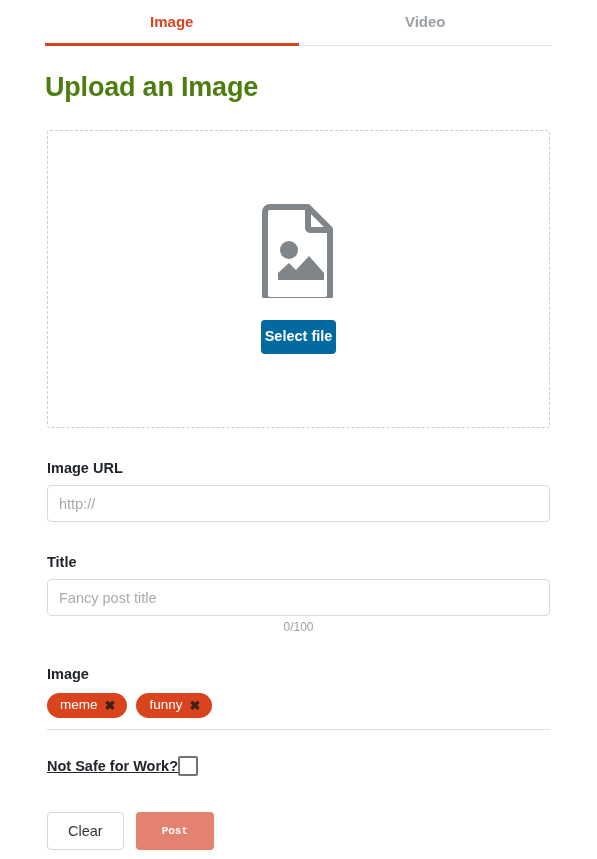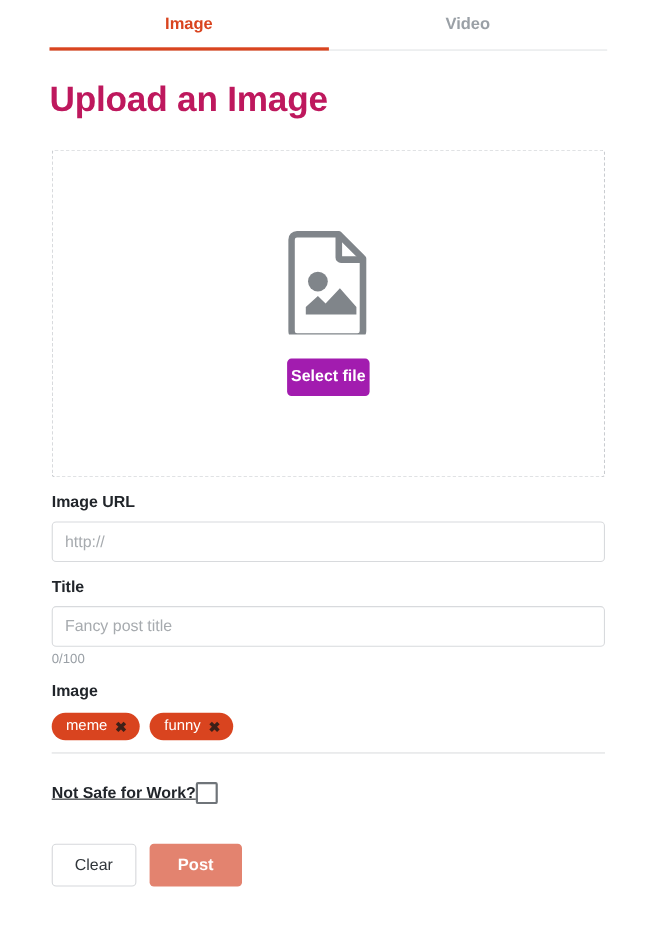--- a/index.html
+++ b/index.html
@@ -49,24 +49,24 @@
     left: 0;
     right: 0;
     bottom: -1px;
     height: 3px;
     background: #d9441f;
   }
 
   
   .heading {
     margin: 26px 45px 0 45px;
-    font-size: 32px;
+    font-size: 27px;
     font-weight: 700;
     letter-spacing: -0.2px;
-    color: #be185d;
+    color: #4d7c0f;
   }
 
   
   .dropzone {
     margin: 27px 47px 0 47px;
     height: 298px;
     border: 1px dashed #c9ccd0;
     border-radius: 3px;
     box-sizing: border-box;
     display: flex;
@@ -74,38 +74,38 @@
     align-items: center;
     justify-content: center;
     background: #ffffff;
   }
   .dz-icon {
     width: 74px;
     height: 94px;
     margin-bottom: 22px;
   }
   .btn-select {
-    background: #a21caf;
+    background: #0369a1;
     color: #ffffff;
     border: none;
     border-radius: 4px;
     font-family: "Liberation Sans", sans-serif;
     font-size: 14.5px;
     font-weight: 700;
     padding: 9px 4px;
     cursor: pointer;
     line-height: 1.1;
   }
 
   
   .form {
     margin: 0 47px;
   }
   .field {
-    margin-top: 15px;
+    margin-top: 32px;
   }
   .label {
     font-size: 14.5px;
     font-weight: 700;
     color: #21252a;
     margin-bottom: 9px;
     display: block;
   }
   .input {
     width: 100%;
@@ -117,21 +117,21 @@
     font-family: "Liberation Sans", sans-serif;
     font-size: 14.5px;
     color: #21252a;
     background: #fff;
     outline: none;
   }
   .input::placeholder {
     color: #a7abaf;
   }
   .counter {
-    text-align: left;
+    text-align: center;
     font-size: 12px;
     color: #9aa0a6;
     margin-top: 4px;
   }
 
   
   .tags-row {
     display: flex;
     align-items: center;
     gap: 9px;
@@ -197,22 +197,22 @@
     font-size: 14.5px;
     font-weight: 400;
     padding: 10px 20px;
     cursor: pointer;
   }
   .btn-post {
     background: #e3836f;
     border: none;
     border-radius: 4px;
     color: #ffffff;
-    font-family: Liberation Sans, sans-serif;
-    font-size: 15px;
+    font-family: Liberation Mono, monospace;
+    font-size: 11px;
     font-weight: 700;
     padding: 11px 26px;
     cursor: pointer;
   }
 </style>
 </head>
 <body>
 
 <div class="page">
 

